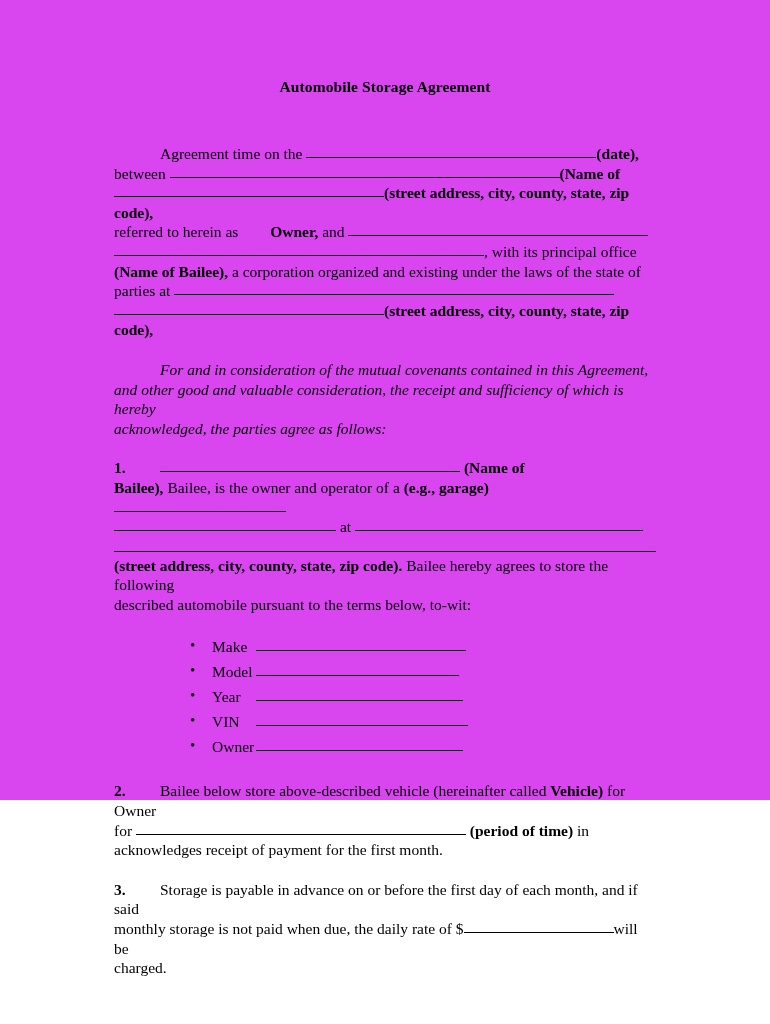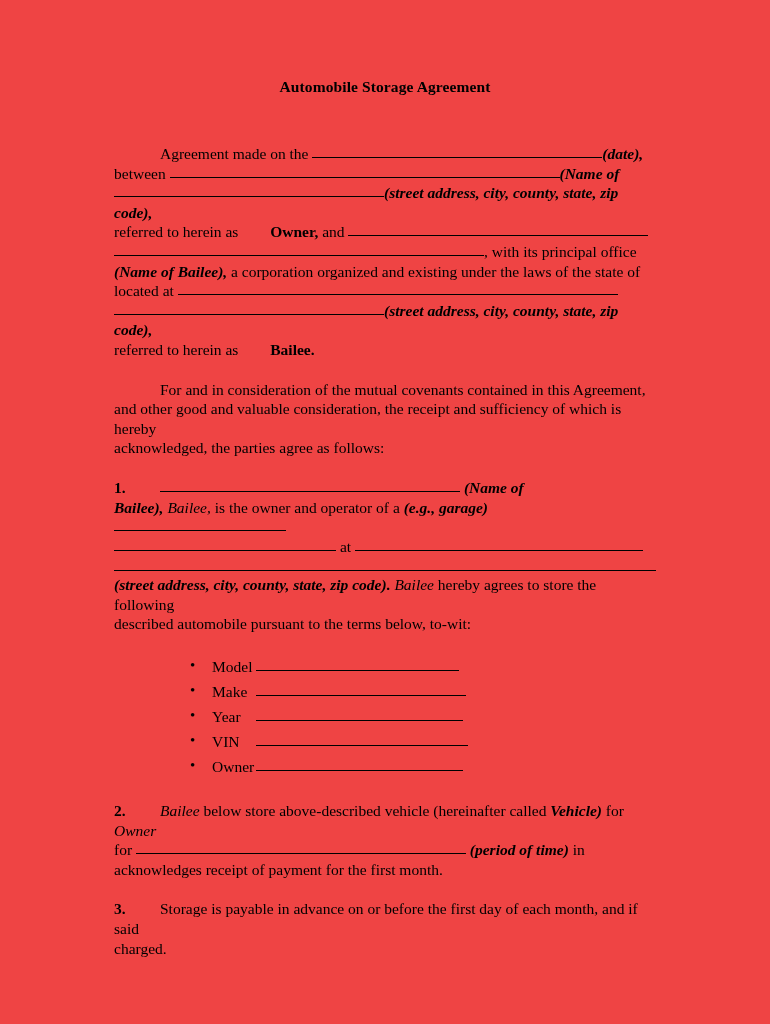--- a/index.html
+++ b/index.html
@@ -9,22 +9,22 @@
   }
   body {
     width: 770px;
     height: 1024px;
     font-family: "Liberation Serif", serif;
     color: #000000;
   }
   .page {
     position: relative;
     width: 770px;
-    height: 1024px;
-    background: #ef4444;
+    height: 800px;
+    background: #d946ef;
     box-sizing: border-box;
     padding: 78px 114px 16px 114px;
   }
   .doc-title {
     text-align: center;
     font-weight: bold;
     font-size: 15.5px;
     letter-spacing: 0.1px;
     margin: 0 0 48px 0;
   }
@@ -35,22 +35,22 @@
     text-align: left;
   }
   .block {
     margin-bottom: 20px;
   }
   .indent {
     display: inline-block;
     width: 46px;
   }
   .b { font-weight: bold; margin-left: 28px; }
-  .i { font-style: italic; }
-  .bi { font-weight: bold; font-style: italic; }
+  .i { }
+  .bi { font-weight: bold; }
   .num {
     font-weight: bold;
     display: inline-block;
     width: 46px;
   }
   
   .fill {
     display: inline-block;
     border-bottom: 1px solid #000;
     height: 13px;
@@ -89,21 +89,21 @@
 </style>
 </head>
 <body>
 
 <div class="page">
 
   <div class="doc-title">Automobile Storage Agreement</div>
 
   <div class="block">
     <p class="para">
-      <span class="indent"></span><span>Agreement made on the</span>
+      <span class="indent"></span><span>Agreement time on the</span>
       <span class="fill" style="width:290px;"></span><span class="bi">(date),</span>
     </p>
     <p class="para">
       <span>between</span>
       <span class="fill" style="width:390px;"></span><span class="bi">(Name of</span>
     </p>
     <p class="para">
       <span class="fill" style="width:270px;"></span><span class="bi">(street address, city, county, state, zip code),</span>
     </p>
     <p class="para">
@@ -113,33 +113,29 @@
       <span class="fill" style="width:300px;"></span>
     </p>
     <p class="para">
       <span class="fill" style="width:370px;"></span><span>, with its principal office</span>
     </p>
     <p class="para">
       <span class="bi">(Name of Bailee),</span>
       <span>a corporation organized and existing under the laws of the state of</span>
     </p>
     <p class="para">
-      <span>located at</span>
+      <span>parties at</span>
       <span class="fill" style="width:440px;"></span>
     </p>
     <p class="para">
       <span class="fill" style="width:270px;"></span><span class="bi">(street address, city, county, state, zip code),</span>
     </p>
-    <p class="para">
-      <span>referred to herein as</span>
-      <span class="b">Bailee.</span>
-    </p>
-  </div>
-
-  <div class="block" style="margin-top:4px;">
+  </div>
+
+  <div class="block" style="margin-top:4px;font-style:italic;">
     <p class="para">
       <span class="indent"></span><span>For and in consideration of the mutual covenants contained in this Agreement,</span>
     </p>
     <p class="para">and other good and valuable consideration, the receipt and sufficiency of which is hereby</p>
     <p class="para">acknowledged, the parties agree as follows:</p>
   </div>
 
   <div class="block" style="margin-top:14px;">
     <p class="para">
       <span class="num">1.</span><span class="fill" style="width:300px;"></span>
@@ -163,24 +159,24 @@
     <p class="para">
       <span class="bi">(street address, city, county, state, zip code).</span>
       <span class="i">Bailee</span>
       <span>hereby agrees to store the following</span>
     </p>
     <p class="para">described automobile pursuant to the terms below, to-wit:</p>
   </div>
 
   <ul class="vehicle" style="margin-top:18px; margin-bottom:22px;">
     <li>
+      <span class="vlabel">Make</span><span class="fill" style="width:210px;"></span>
+    </li>
+    <li>
       <span class="vlabel">Model</span><span class="fill" style="width:203px;"></span>
-    </li>
-    <li>
-      <span class="vlabel">Make</span><span class="fill" style="width:210px;"></span>
     </li>
     <li>
       <span class="vlabel">Year</span><span class="fill" style="width:207px;"></span>
     </li>
     <li>
       <span class="vlabel">VIN</span><span class="fill" style="width:212px;"></span>
     </li>
     <li>
       <span class="vlabel">Owner</span><span class="fill" style="width:207px;"></span>
     </li>
@@ -200,16 +196,19 @@
       <span class="bi">(period of time)</span>
       <span>in</span>
     </p>
     <p class="para">acknowledges receipt of payment for the first month.</p>
   </div>
 
   <div class="block" style="margin-top:16px;">
     <p class="para">
       <span class="num">3.</span><span>Storage is payable in advance on or before the first day of each month, and if said</span>
     </p>
+    <p class="para">
+      <span>monthly storage is not paid when due, the daily rate of $</span><span class="fill" style="width:150px;"></span><span>will be</span>
+    </p>
     <p class="para">charged.</p>
   </div>
 
 </div>
 
 </body></html>

